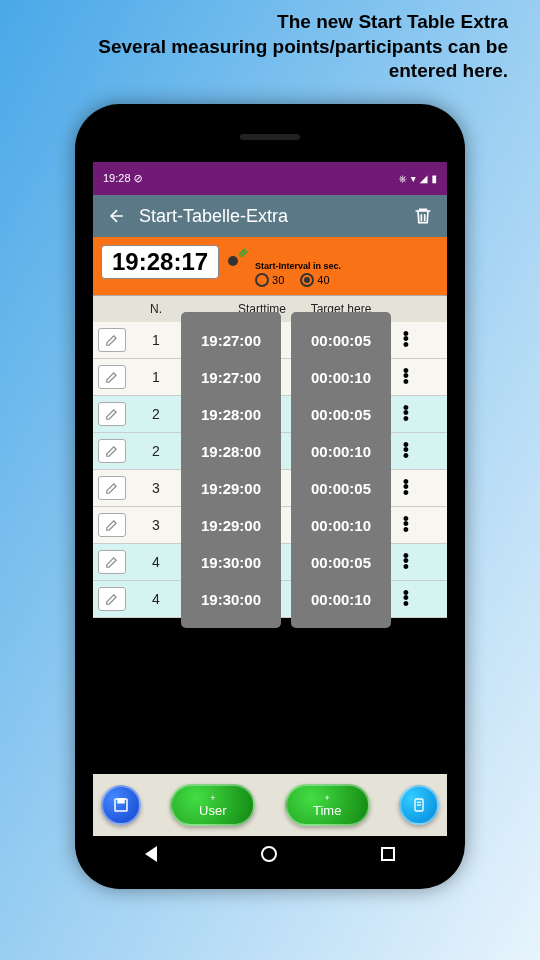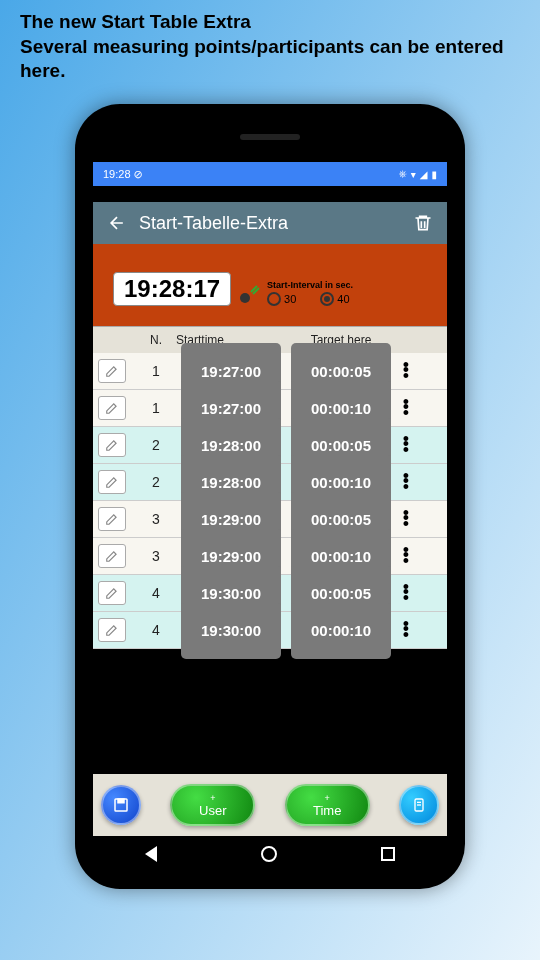--- a/index.html
+++ b/index.html
@@ -4,25 +4,25 @@
 <style>
 * { box-sizing: border-box; margin: 0; padding: 0; }
 body {
   width: 540px;
   height: 960px;
   background: linear-gradient(to bottom right, #4aa8e8, #e8f4fc);
   font-family: Arial, sans-serif;
   overflow: hidden;
 }
 .caption {
-  text-align: left;
+  text-align: right;
   font-weight: bold;
   color: #000;
   font-size: 19px;
-  padding: 10px 20px 5px;
+  padding: 10px 32px 5px;
   line-height: 1.3;
 }
 .phone-frame {
   width: 390px;
   height: 785px;
   margin: 15px auto 0;
   background: #000;
   border-radius: 45px;
   padding: 8px;
   box-shadow: 0 0 20px rgba(0,0,0,0.4);
@@ -47,85 +47,84 @@
 }
 .screen {
   width: 100%;
   height: 100%;
   background: #000;
   display: flex;
   flex-direction: column;
   overflow: hidden;
 }
 .statusbar {
-  height: 24px;
-  background: #3b82f6;
+  height: 33px;
+  background: #701a75;
   color: #fff;
   display: flex;
   align-items: center;
   padding: 0 10px;
   font-size: 11px;
   justify-content: space-between;
   text-align: center;
 }
 .status-right { display: flex; gap: 4px; align-items: center; }
 .status-right span { font-size: 10px; }
 .appbar {
   height: 42px;
   background: #5a7886;
   display: flex;
   align-items: center;
   padding: 0 10px;
   color: #fff;
   gap: 8px;
-  margin-top: 16px;
 }
 .appbar-title { font-size: 18px; flex: 1; }
 .icon-btn { width: 28px; height: 28px; display: flex; align-items: center; justify-content: center; cursor: pointer; }
 .top-row {
   display: flex;
-  align-items: flex-end;
-  padding: 20px;
-  background: #c2410c;
+  align-items: flex-start;
+  padding: 8px;
+  background: #f97316;
   gap: 6px;
 }
 .time-box {
   background: #fff;
   border: 1px solid #888;
   border-radius: 4px;
   font-size: 24px;
   font-weight: bold;
   padding: 2px 10px;
   color: #000;
 }
 .sat-icon {
   width: 24px;
   height: 24px;
 }
 .interval-section { flex: 1; font-size: 10px; margin-top: 16px; }
 .interval-label { font-weight: bold; color: #000; margin-bottom: 2px; font-size: 9px; }
-.radio-row { display: flex; gap: 24px; align-items: center; }
+.radio-row { display: flex; gap: 16px; align-items: center; }
 .radio { display: flex; align-items: center; gap: 3px; font-size: 11px; color: #000; }
 .radio-circle {
   width: 14px; height: 14px; border: 2px solid #333; border-radius: 50%;
   display: flex; align-items: center; justify-content: center;
 }
 .radio-dot { width: 6px; height: 6px; background: #333; border-radius: 50%; }
 .table-container { flex: 1; background: #000; overflow: hidden; }
 .table-header {
   display: flex;
   background: #e5e2d8;
   padding: 6px 5px;
   font-size: 12px;
   color: #222;
   border-top: 1px solid #aaa;
 }
 .col-edit { width: 38px; }
 .col-n { width: 40px; text-align: center; }
-.col-start { width: 110px; text-align: left; }
+.col-start { width: 110px; text-align: right; }
 .col-target { width: 110px; text-align: center; }
 .col-menu { width: 30px; }
 .row {
   display: flex;
   align-items: center;
   padding: 3px 5px;
   border-bottom: 1px solid #ccc;
   height: 37px;
 }
 .row.odd { background: #f8f6f0; }

